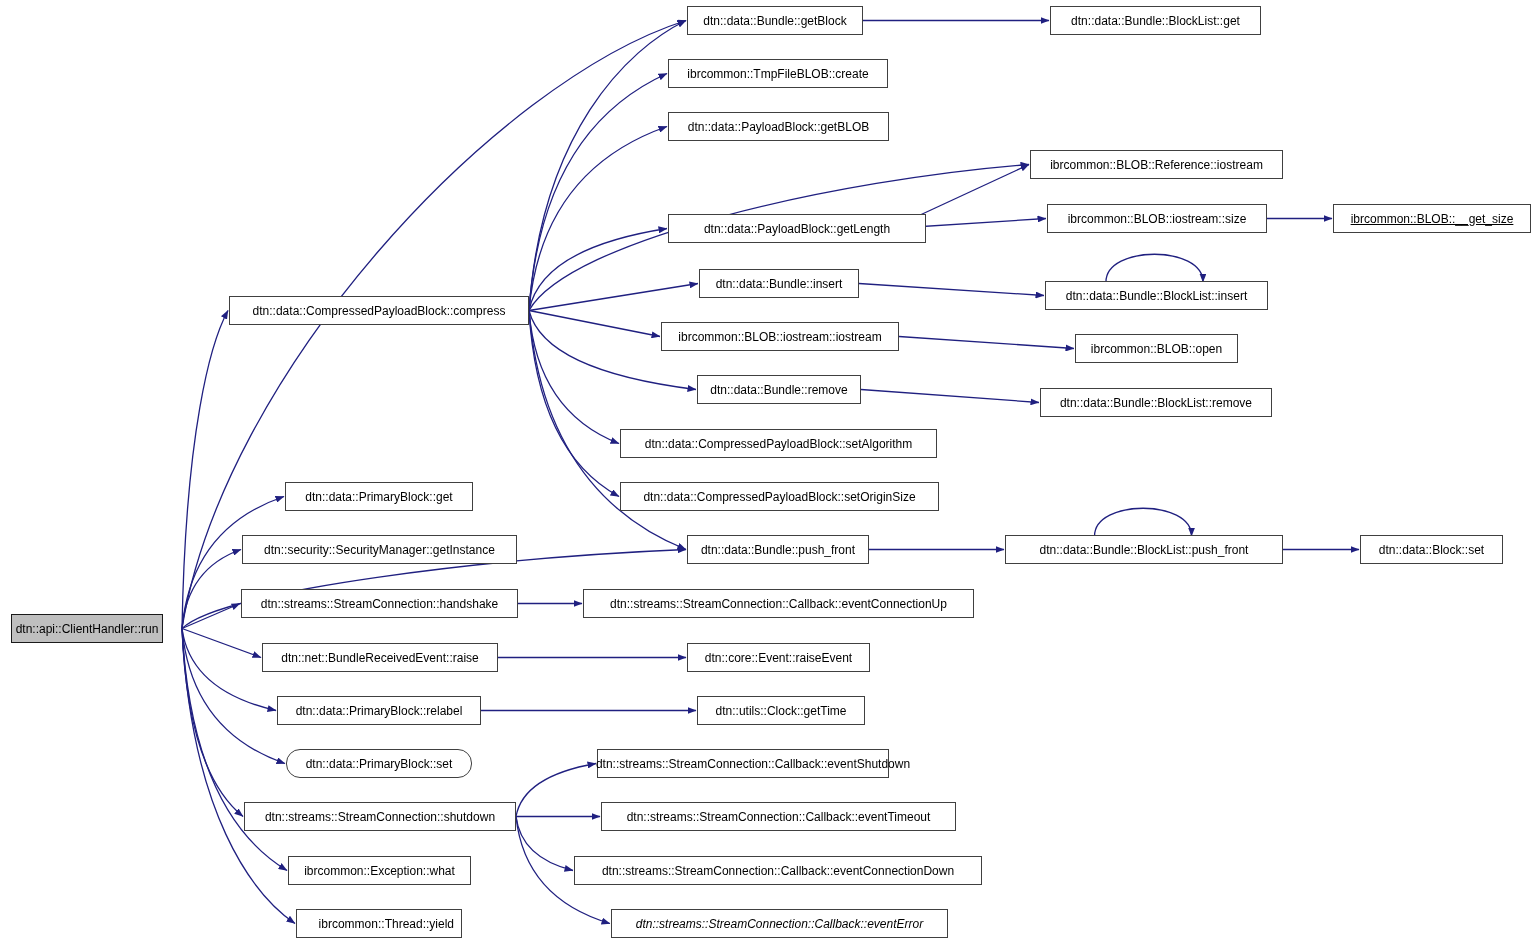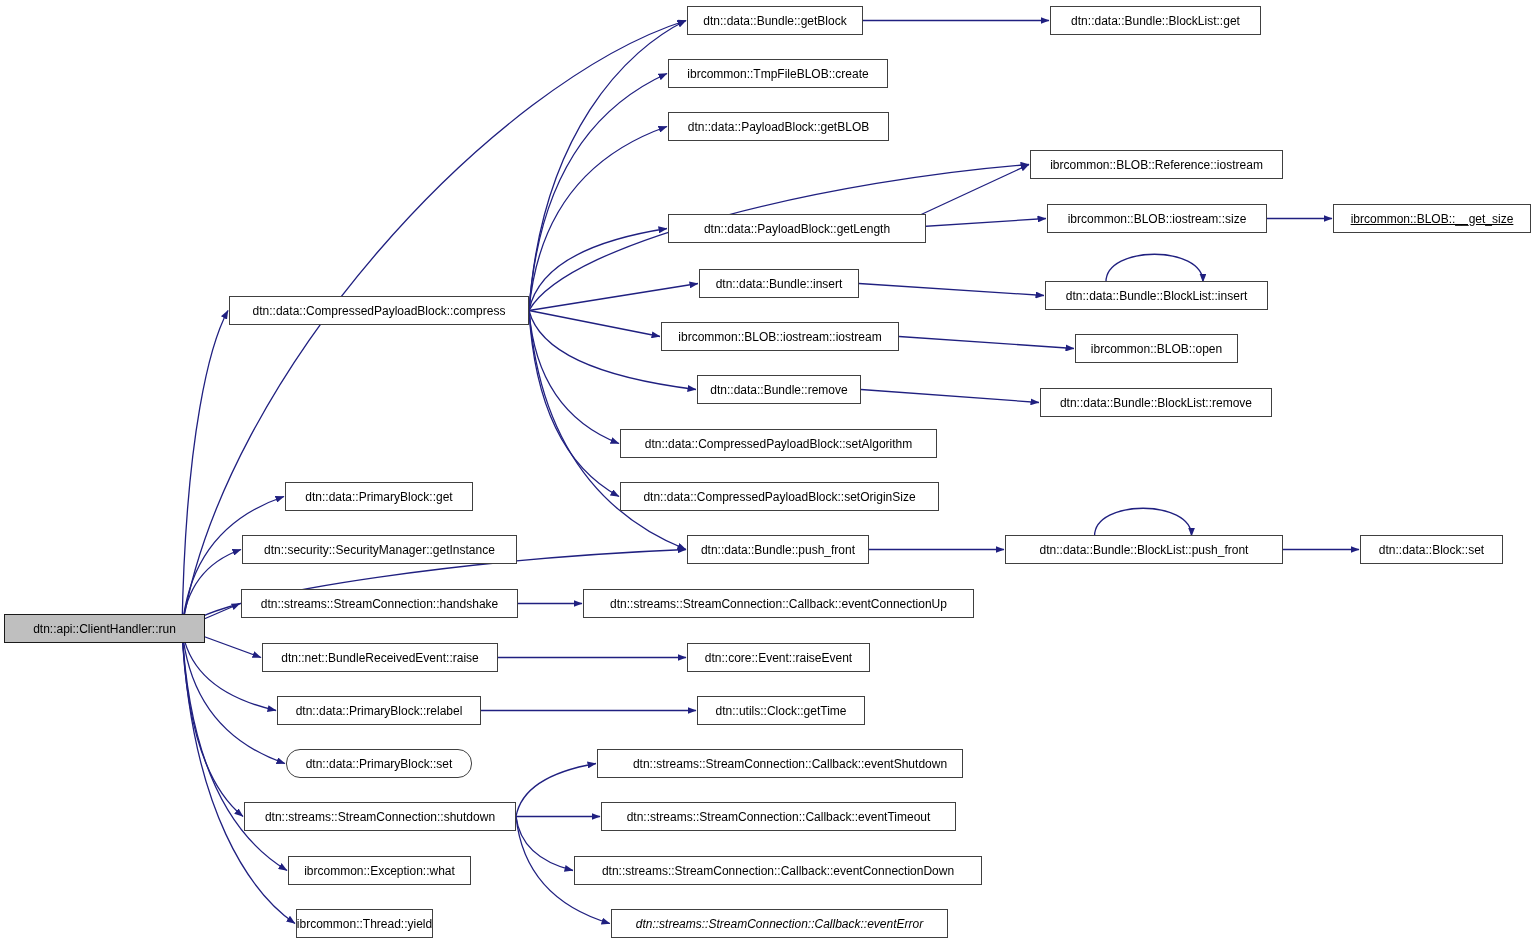--- a/index.html
+++ b/index.html
@@ -94,21 +94,21 @@
         <path d="M 518 603.5 L 582 603.5" fill="none" stroke="#202080" stroke-width="1.3" marker-end="url(#arrowhead)"></path>
         <path d="M 498 657.5 L 686 657.5" fill="none" stroke="#202080" stroke-width="1.3" marker-end="url(#arrowhead)"></path>
         <path d="M 481 710.5 L 696 710.5" fill="none" stroke="#202080" stroke-width="1.3" marker-end="url(#arrowhead)"></path>
         <path d="M 516 816.5 C 522.4 781.3928 565.6 768.8 596 763.5" fill="none" stroke="#202080" stroke-width="1.3" marker-end="url(#arrowhead)"></path>
         <path d="M 516 816.5 L 600 816.5" fill="none" stroke="#202080" stroke-width="1.3" marker-end="url(#arrowhead)"></path>
         <path d="M 516 816.5 C 520.56 852.2696 551.34 865.1 573 870.5" fill="none" stroke="#202080" stroke-width="1.3" marker-end="url(#arrowhead)"></path>
         <path d="M 516 816.5 C 523.52 887.3768 574.28 912.8 610 923.5" fill="none" stroke="#202080" stroke-width="1.3" marker-end="url(#arrowhead)"></path>
       </g>
   </svg>
   <div id="nodes">
-      <div class="node root" style="left: 4px; top: 614px; width: 201px;">
+      <div class="node root" style="left: 11px; top: 614px; width: 152px;">
         <span class="node-label">dtn::api::ClientHandler::run</span>
       </div>
       <div class="node" style="left: 229px; top: 296px; width: 300px;">
         <span class="node-label">dtn::data::CompressedPayloadBlock::compress</span>
       </div>
       <div class="node" style="left: 687px; top: 6px; width: 176px;">
         <span class="node-label">dtn::data::Bundle::getBlock</span>
       </div>
       <div class="node" style="left: 668px; top: 59px; width: 220px;">
         <span class="node-label">ibrcommon::TmpFileBLOB::create</span>
@@ -139,21 +139,21 @@
       </div>
       <div class="node" style="left: 583px; top: 589px; width: 391px;">
         <span class="node-label">dtn::streams::StreamConnection::Callback::eventConnectionUp</span>
       </div>
       <div class="node" style="left: 687px; top: 643px; width: 183px;">
         <span class="node-label">dtn::core::Event::raiseEvent</span>
       </div>
       <div class="node" style="left: 697px; top: 696px; width: 168px;">
         <span class="node-label">dtn::utils::Clock::getTime</span>
       </div>
-      <div class="node" style="left: 597px; top: 749px; width: 366px; padding-left: 27px;">
+      <div class="node" style="left: 597px; top: 749px; width: 292px; padding-left: 27px;">
         <span class="node-label">dtn::streams::StreamConnection::Callback::eventShutdown</span>
       </div>
       <div class="node" style="left: 601px; top: 802px; width: 355px;">
         <span class="node-label">dtn::streams::StreamConnection::Callback::eventTimeout</span>
       </div>
       <div class="node" style="left: 574px; top: 856px; width: 408px;">
         <span class="node-label">dtn::streams::StreamConnection::Callback::eventConnectionDown</span>
       </div>
       <div class="node" style="left: 611px; top: 909px; width: 337px; font-style: italic;">
         <span class="node-label">dtn::streams::StreamConnection::Callback::eventError</span>
@@ -175,21 +175,21 @@
       </div>
       <div class="node" style="left: 286px; top: 749px; width: 186px; border-radius: 14px;">
         <span class="node-label">dtn::data::PrimaryBlock::set</span>
       </div>
       <div class="node" style="left: 244px; top: 802px; width: 272px;">
         <span class="node-label">dtn::streams::StreamConnection::shutdown</span>
       </div>
       <div class="node" style="left: 288px; top: 856px; width: 183px;">
         <span class="node-label">ibrcommon::Exception::what</span>
       </div>
-      <div class="node" style="left: 296px; top: 909px; width: 137px;">
+      <div class="node" style="left: 296px; top: 909px; width: 166px; justify-content: flex-end;">
         <span class="node-label">ibrcommon::Thread::yield</span>
       </div>
       <div class="node" style="left: 1050px; top: 6px; width: 211px;">
         <span class="node-label">dtn::data::Bundle::BlockList::get</span>
       </div>
       <div class="node" style="left: 1030px; top: 150px; width: 253px;">
         <span class="node-label">ibrcommon::BLOB::Reference::iostream</span>
       </div>
       <div class="node" style="left: 1047px; top: 204px; width: 220px;">
         <span class="node-label">ibrcommon::BLOB::iostream::size</span>

